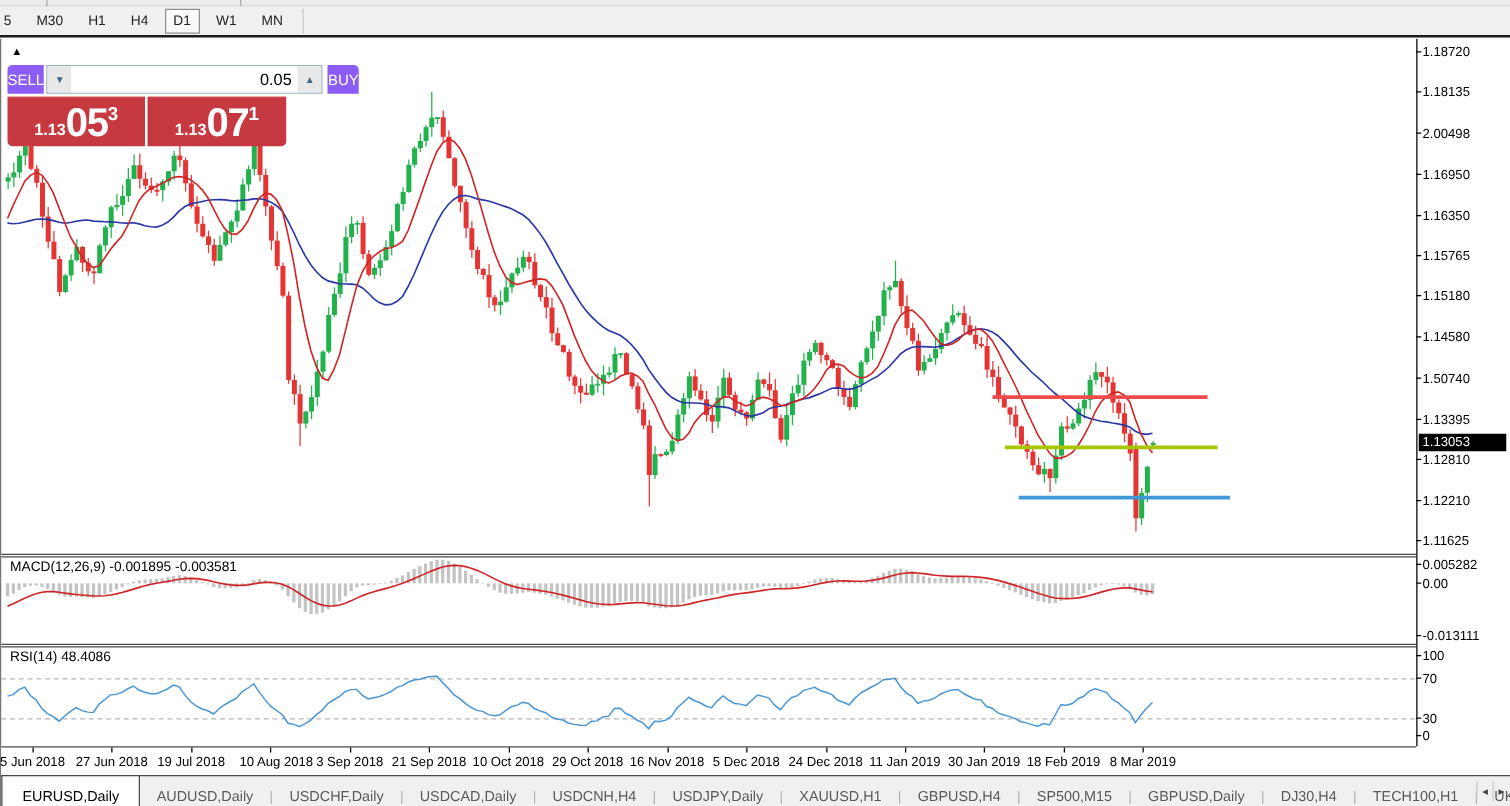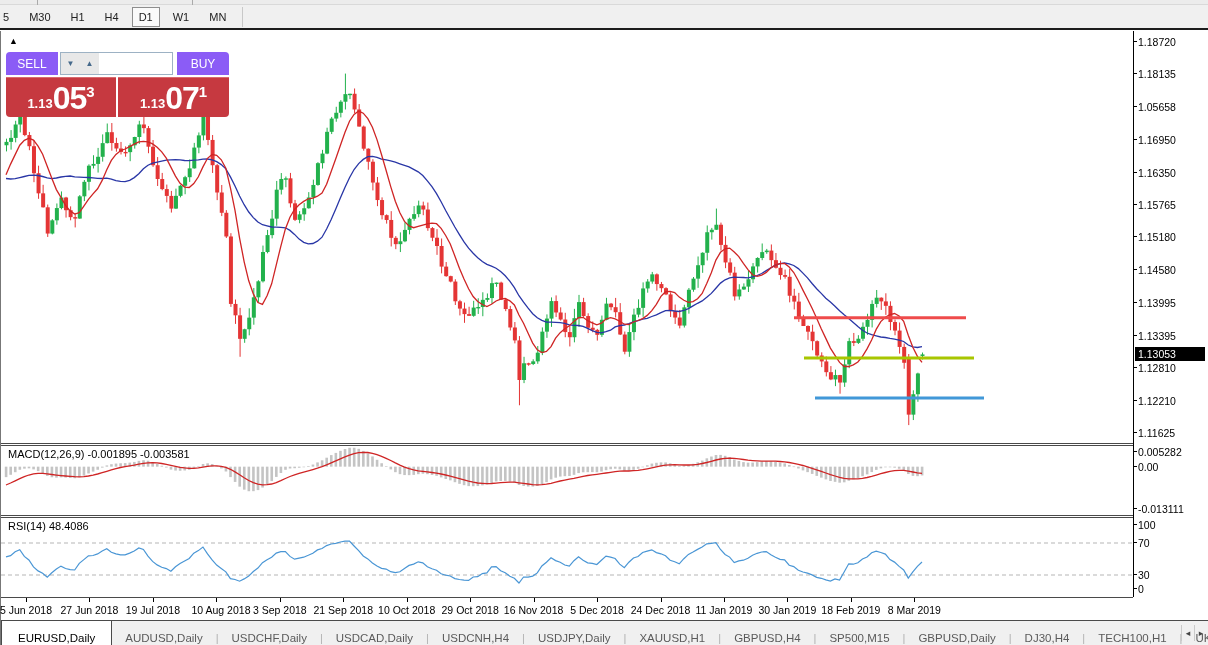--- a/index.html
+++ b/index.html
@@ -763,33 +763,33 @@
       <div class="date-tick" style="left: 913.3px;"></div>
       <div class="date-label" style="left: 913.3px;">8 Mar 2019</div>
     </div>
   <div id="axis-line"></div>
   <div id="axis-labels">
       <div class="ax-tick" style="top: 10.1846px;"></div>
       <div class="ax-label" style="top: 5.18457px;">1.18720</div>
       <div class="ax-tick" style="top: 42.416px;"></div>
       <div class="ax-label" style="top: 37.416px;">1.18135</div>
       <div class="ax-tick" style="top: 75.4738px;"></div>
-      <div class="ax-label" style="top: 70.4738px;">1.05658</div>
+      <div class="ax-label" style="top: 70.4738px;">2.00498</div>
       <div class="ax-tick" style="top: 107.705px;"></div>
       <div class="ax-label" style="top: 102.705px;">1.16950</div>
       <div class="ax-tick" style="top: 140.763px;"></div>
       <div class="ax-label" style="top: 135.763px;">1.16350</div>
       <div class="ax-tick" style="top: 172.994px;"></div>
       <div class="ax-label" style="top: 167.994px;">1.15765</div>
       <div class="ax-tick" style="top: 205.226px;"></div>
       <div class="ax-label" style="top: 200.226px;">1.15180</div>
       <div class="ax-tick" style="top: 238.284px;"></div>
       <div class="ax-label" style="top: 233.284px;">1.14580</div>
       <div class="ax-tick" style="top: 270.515px;"></div>
-      <div class="ax-label" style="top: 265.515px;">1.13995</div>
+      <div class="ax-label" style="top: 265.515px;">1.50740</div>
       <div class="ax-tick" style="top: 303.573px;"></div>
       <div class="ax-label" style="top: 298.573px;">1.13395</div>
       <div class="ax-tick" style="top: 335.804px;"></div>
       <div class="ax-label" style="top: 330.804px;">1.12810</div>
       <div class="ax-tick" style="top: 368.862px;"></div>
       <div class="ax-label" style="top: 363.862px;">1.12210</div>
       <div class="ax-tick" style="top: 401.094px;"></div>
       <div class="ax-label" style="top: 396.094px;">1.11625</div>
       <div class="ax-tick" style="top: 420px;"></div>
       <div class="ax-label" style="top: 415px;">0.005282</div>
@@ -806,20 +806,21 @@
       <div class="ax-tick" style="top: 557px;"></div>
       <div class="ax-label" style="top: 552px;">0</div>
     </div>
   <div id="cur-price-badge" style="top: 316.416px;">1.13053</div>
 
   <div id="trade-panel">
     <div id="trade-row1">
       <div id="sell-btn" class="trade-btn">SELL</div>
       <div id="vol-box">
         <button class="spin-btn">▼</button>
+        <input id="vol-field" value="0.05" style="">
         <button class="spin-btn">▲</button>
       </div>
       <div id="buy-btn" class="trade-btn">BUY</div>
     </div>
     <div id="trade-row2">
       <div id="sell-tile" class="price-tile">
         <span class="pt-small">1.13</span>
         <span class="pt-big">05</span>
         <span class="pt-sup">3</span>
       </div>

